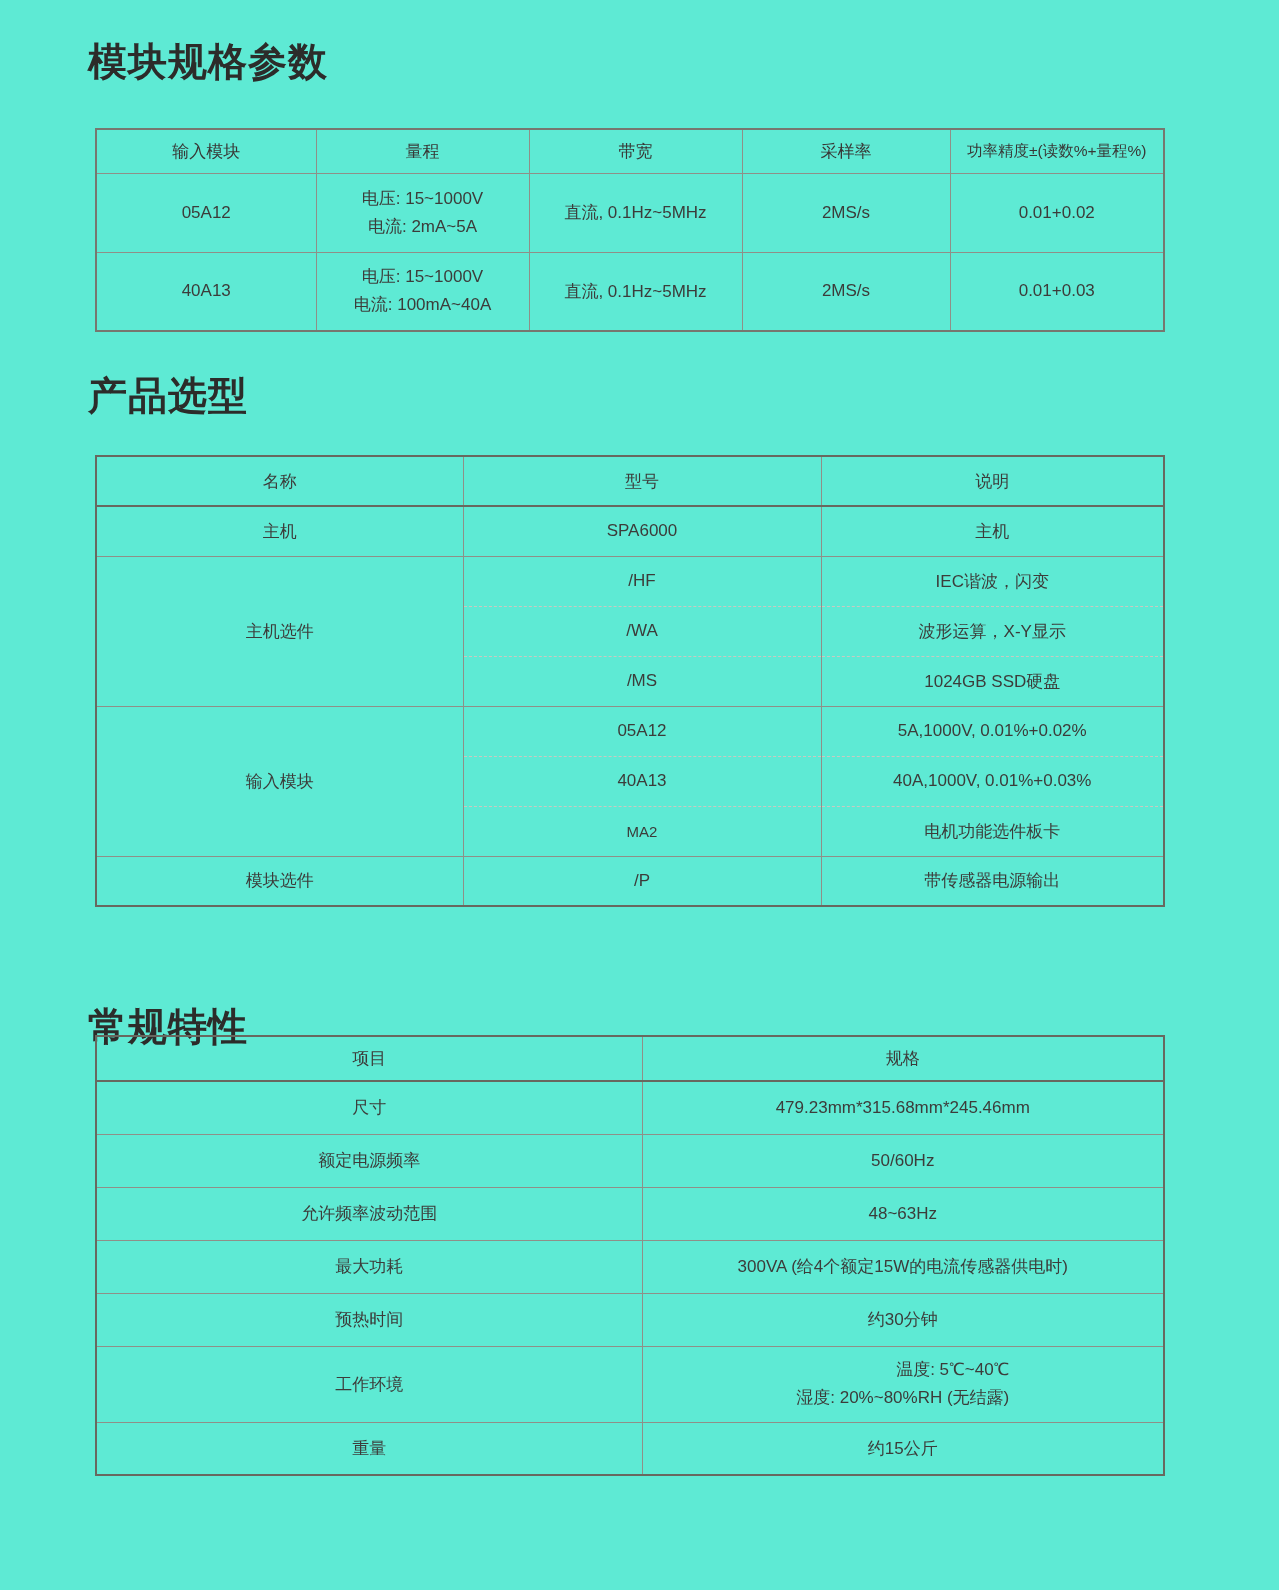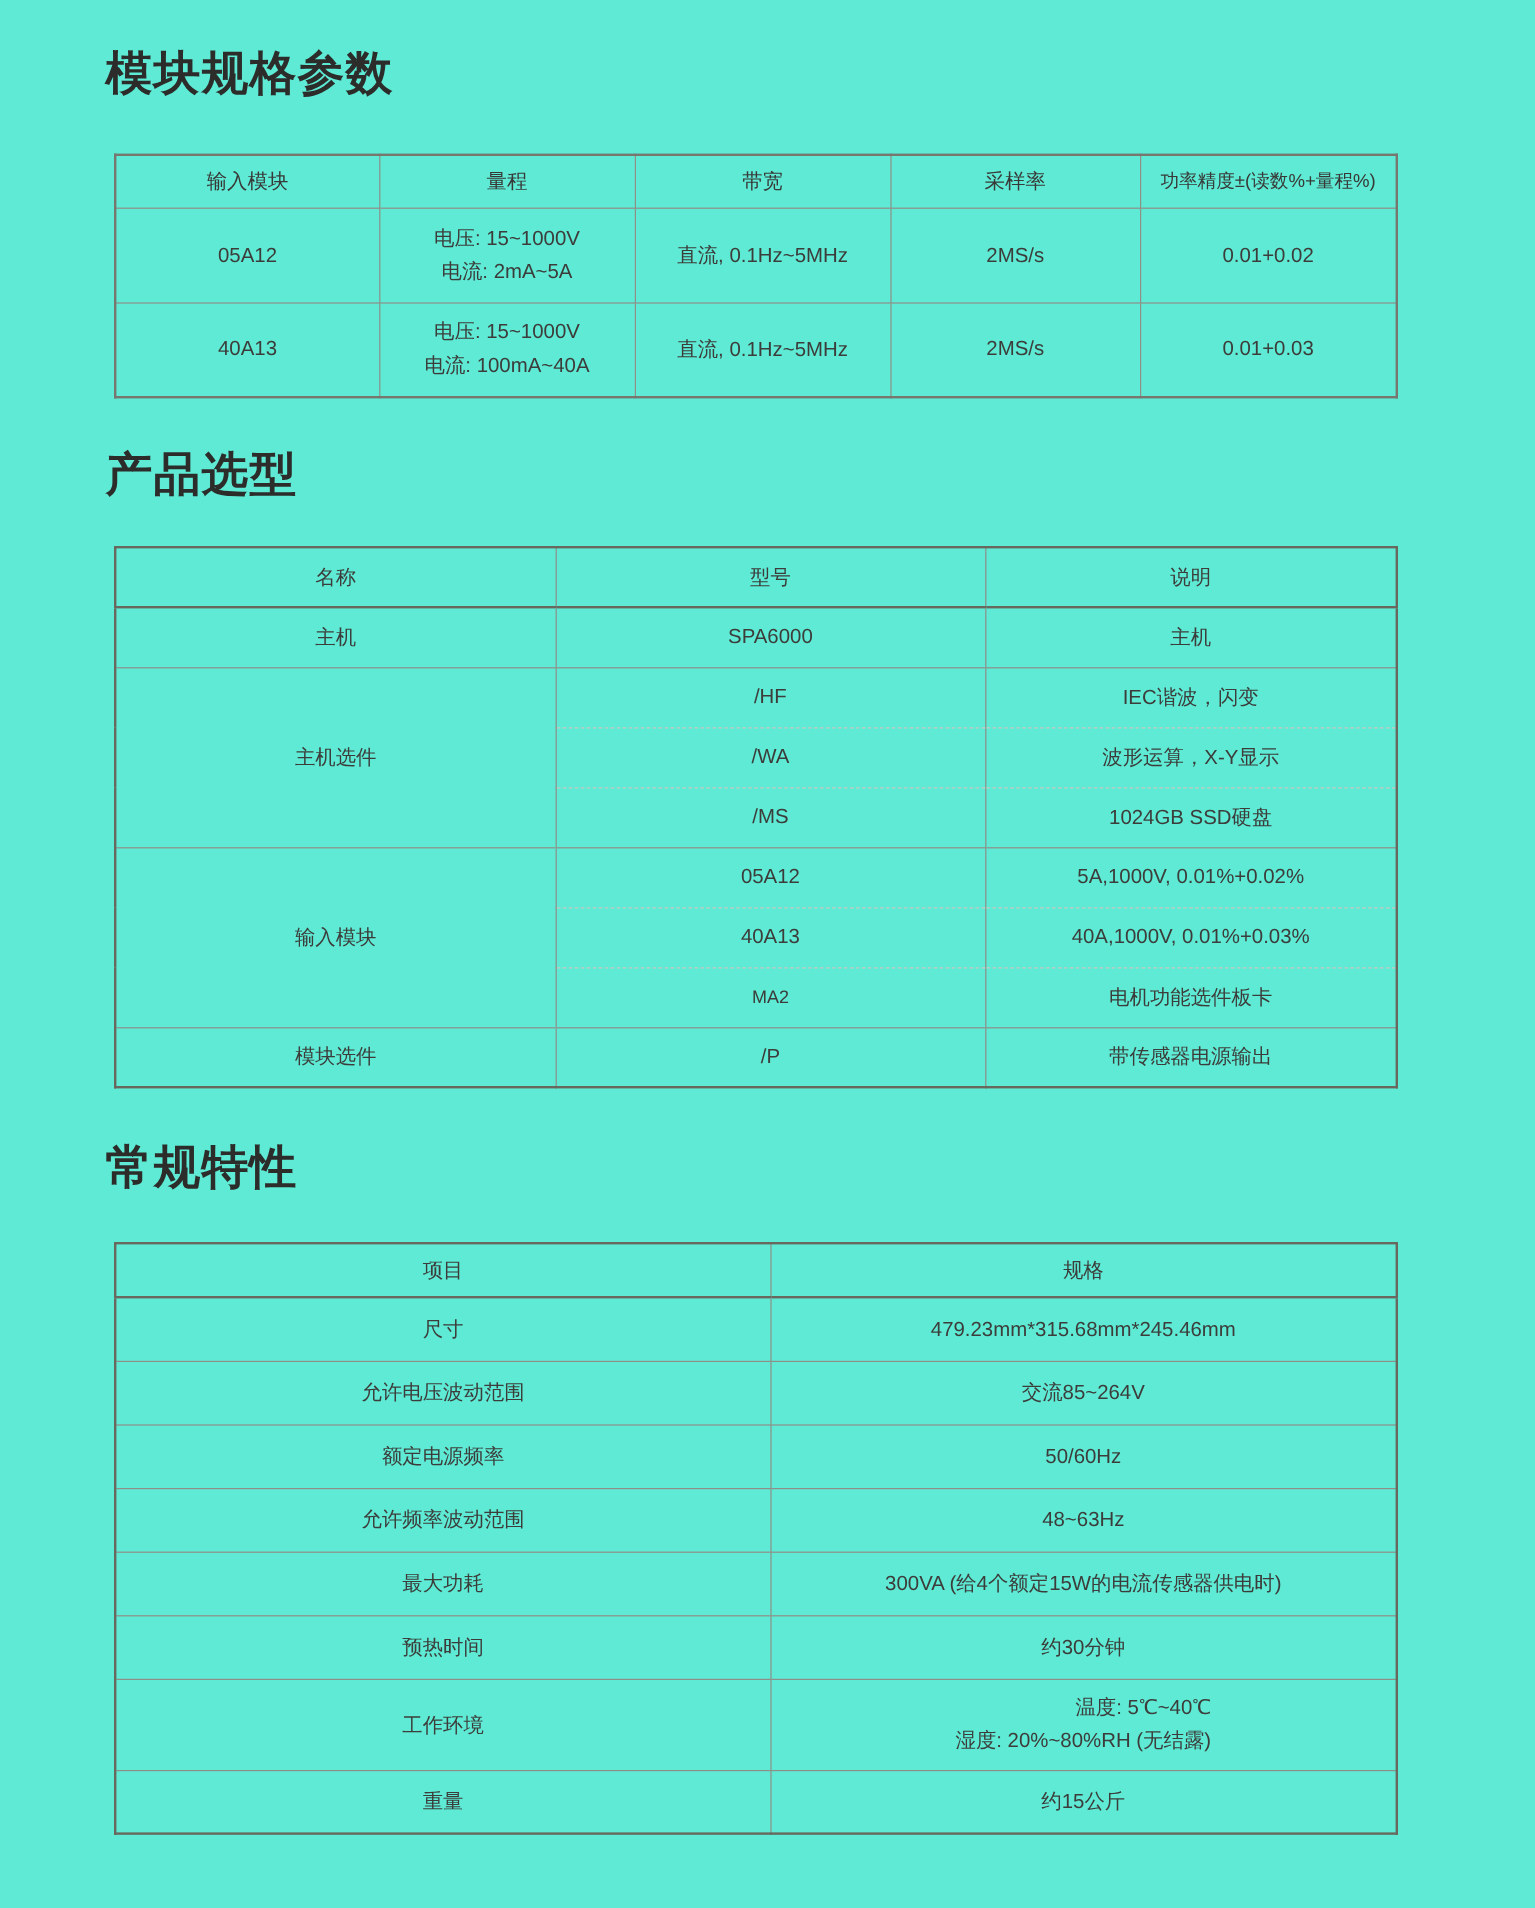--- a/index.html
+++ b/index.html
@@ -21,21 +21,21 @@
     left: 88px;
     margin: 0;
     font-size: 39px;
     font-weight: 700;
     color: #2c2c2a;
     letter-spacing: 1px;
     line-height: 1.15;
   }
   #heading-module-spec { top: 40px; }
   #heading-product-selection { top: 374px; }
-  #heading-general-features { top: 952px; }
+  #heading-general-features { top: 1008px; font-family: Liberation Mono, monospace; }
 
   table {
     position: absolute;
     left: 95px;
     width: 1068px;
     border-collapse: collapse;
     table-layout: fixed;
     color: #3c3c3a;
   }
   th, td {
@@ -195,24 +195,20 @@
         <th>项目</th>
         <th>规格</th>
       </tr>
     </thead>
     <tbody>
       <tr>
         <td>尺寸</td>
         <td>479.23mm*315.68mm*245.46mm</td>
       </tr>
       <tr>
-        <td>允许电压波动范围</td>
-        <td>交流85~264V</td>
-      </tr>
-      <tr>
         <td>额定电源频率</td>
         <td>50/60Hz</td>
       </tr>
       <tr>
         <td>允许频率波动范围</td>
         <td>48~63Hz</td>
       </tr>
       <tr>
         <td>最大功耗</td>
         <td>300VA (给4个额定15W的电流传感器供电时)</td>

